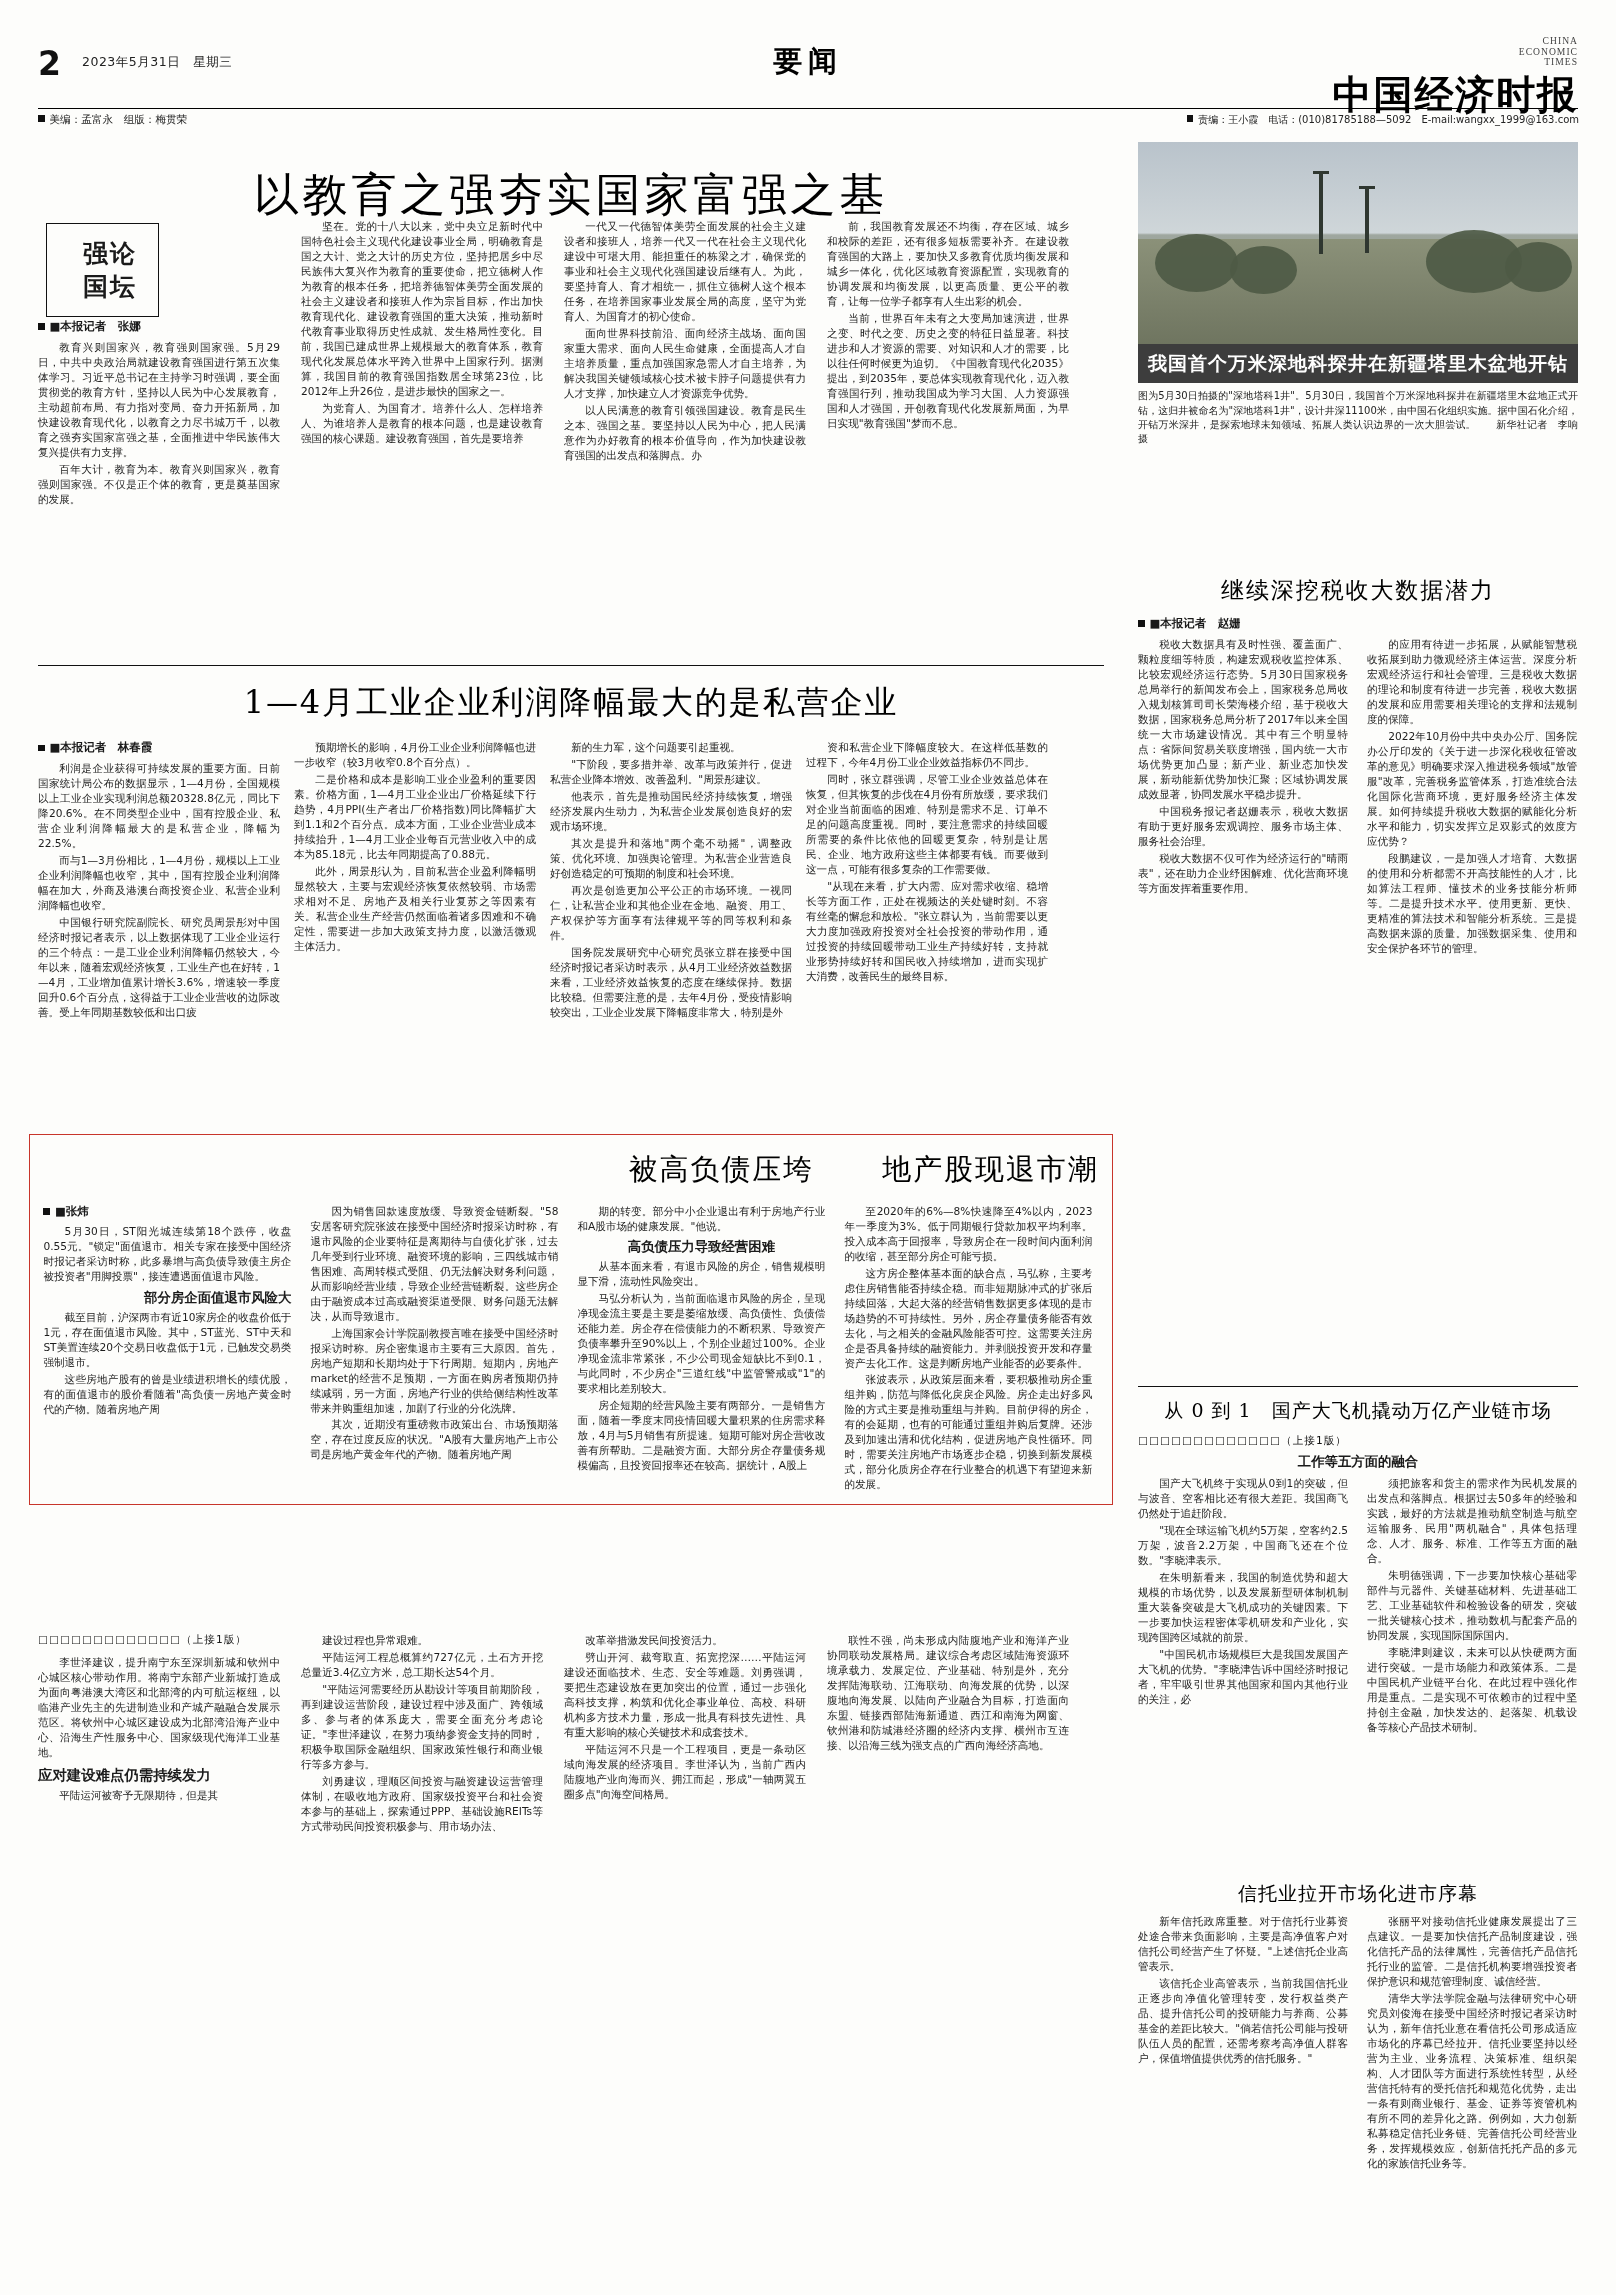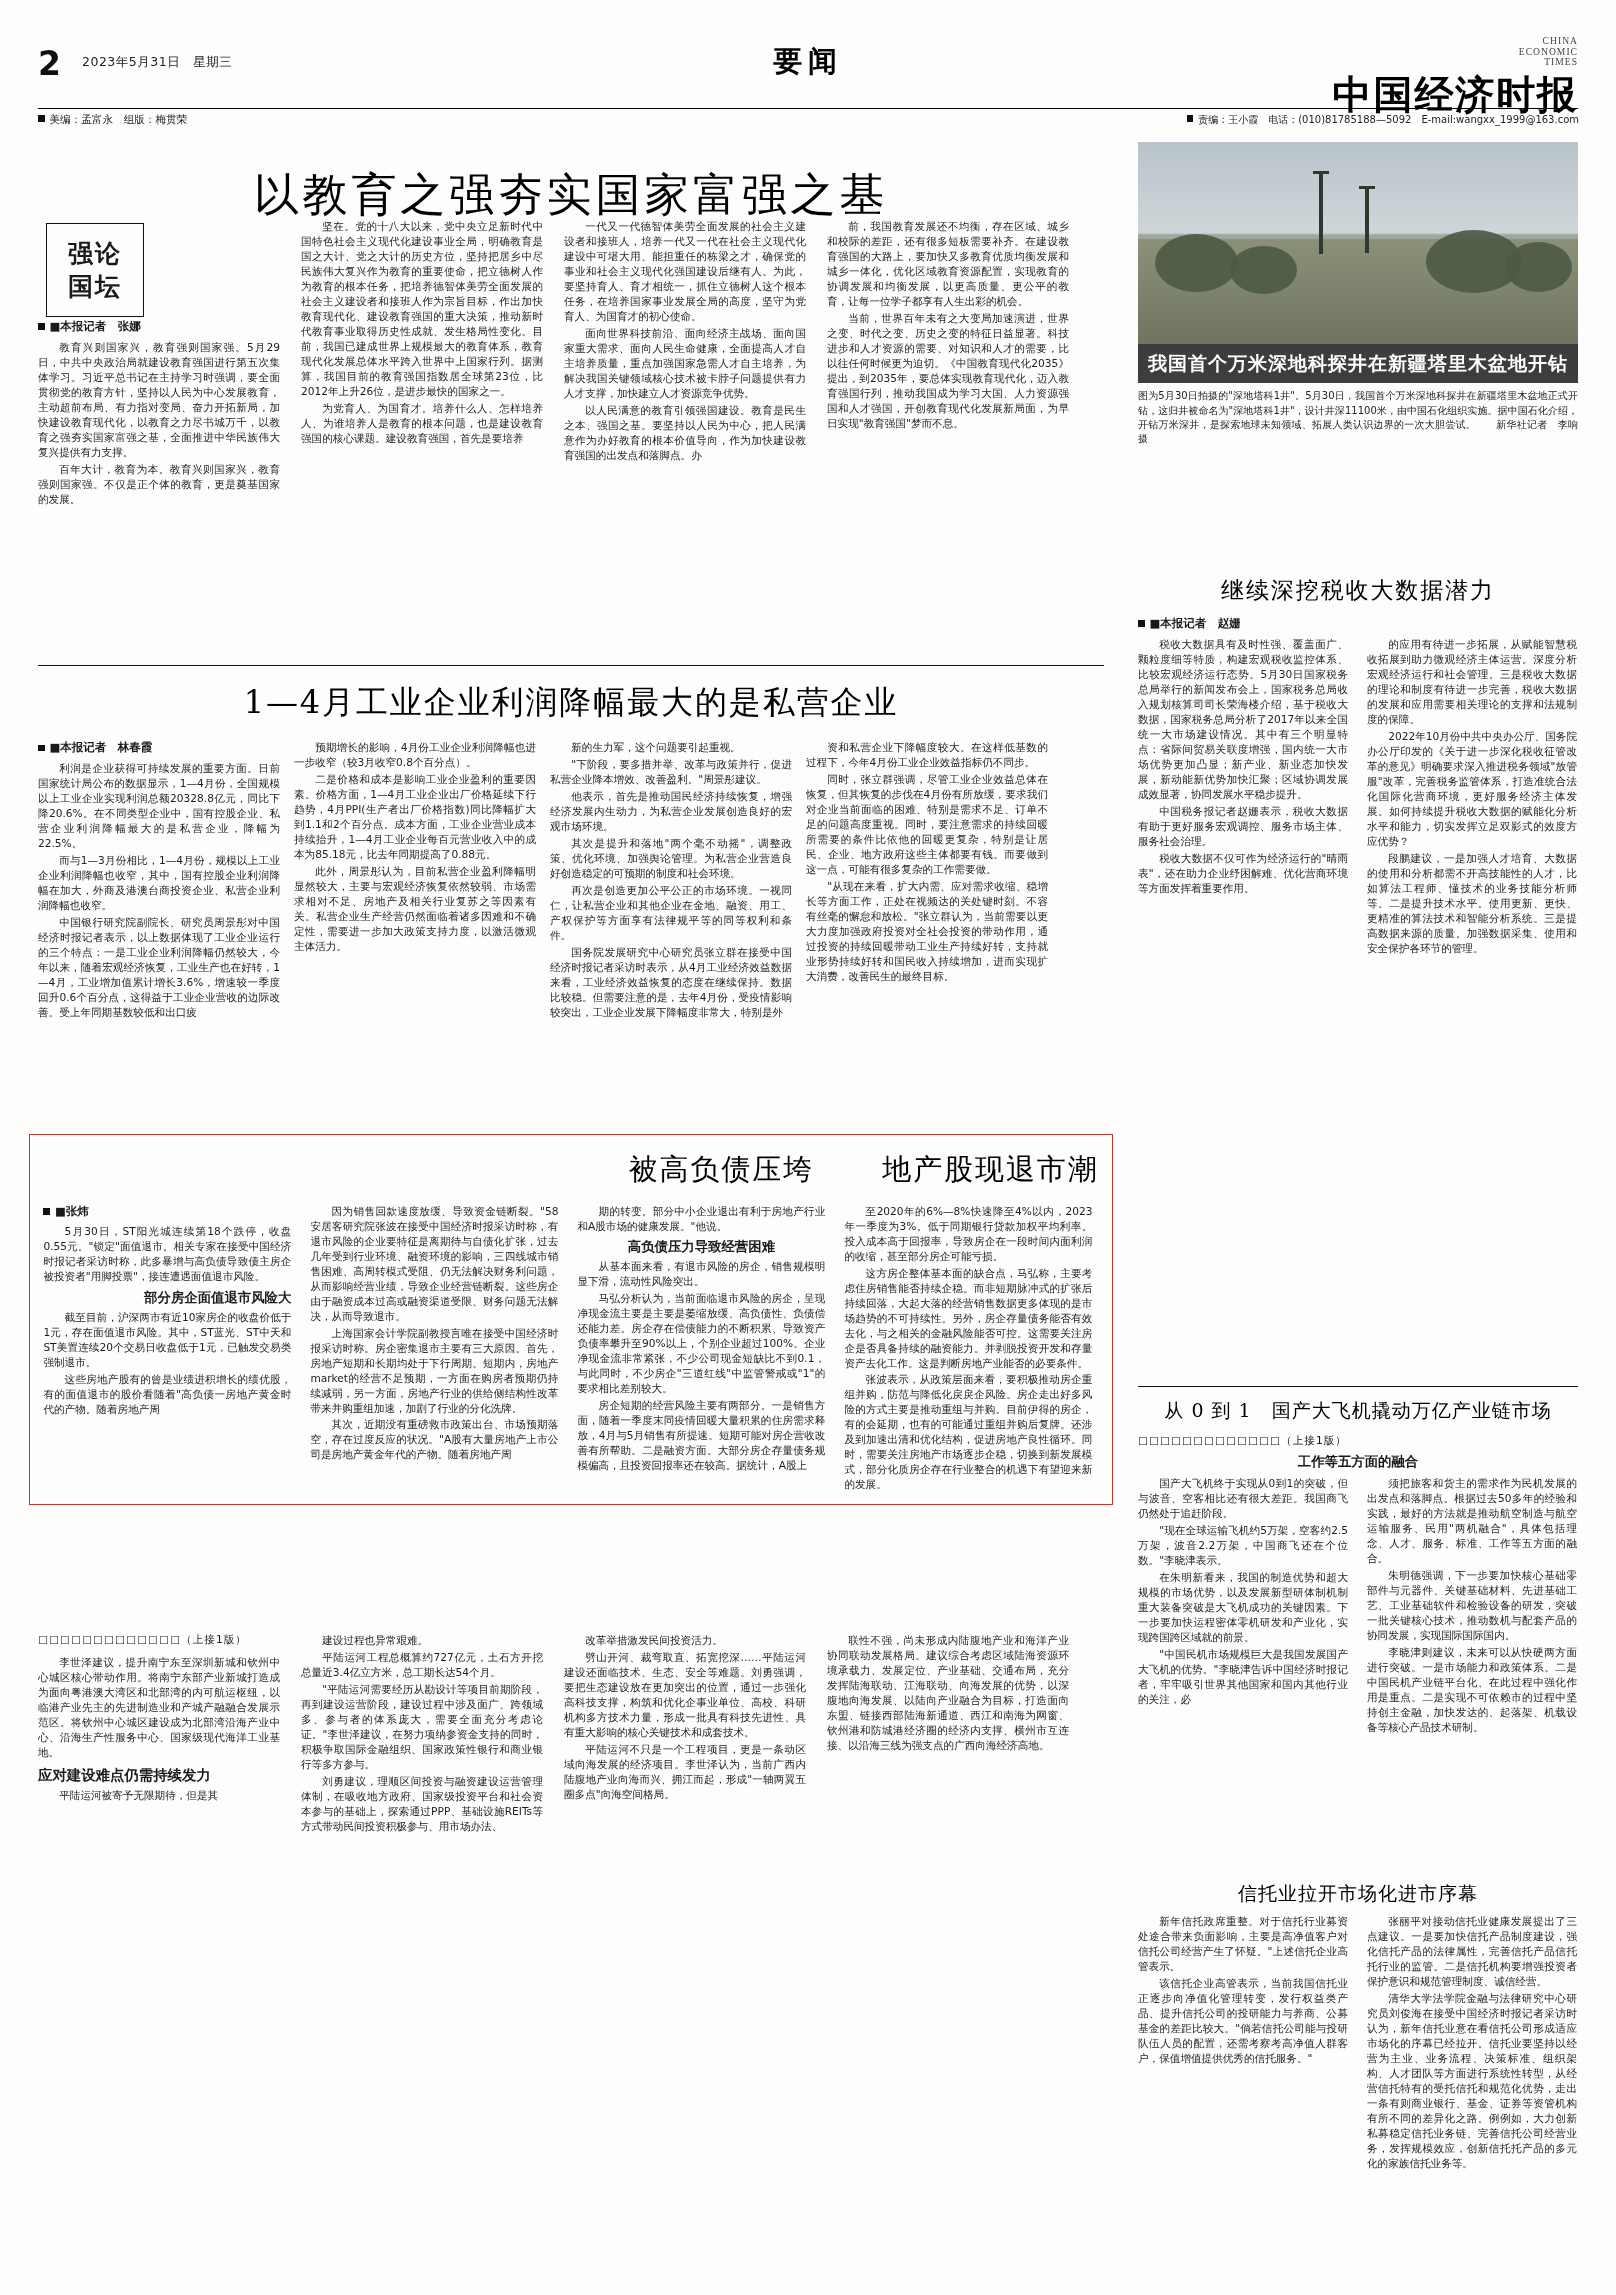--- a/index.html
+++ b/index.html
@@ -29,21 +29,21 @@
   .col-text p{margin:0 0 1.9px 0;text-indent:2em;}
   .author{font-size:11.5px;font-weight:bold;margin-bottom:5.8px;}
   .author .sq{vertical-align:0px;}
   .subhead{font-size:13.4px;font-weight:bold;text-align:center;margin:5.8px 0 4.8px;font-family:"DejaVu Serif",serif;}
 
   
   .art1{position:absolute;left:38px;top:144px;width:1066px;}
   .art1 h1{font-size:45px;letter-spacing:3.8px;text-align:center;margin:21px 0 25px;}
   .logo-box{position:absolute;left:7.7px;top:219px;width:96px;height:92px;border:1.9px solid #111;
             display:flex;flex-direction:column;align-items:center;justify-content:center;
-            font-family:"DejaVu Serif",serif;font-weight:bold;}
+            font-family:"DejaVu Serif",serif;font-weight:bold;padding-left:15px;}
   .logo-box .r1{font-size:25px;letter-spacing:1.9px;}
   .logo-box .r2{font-size:25px;letter-spacing:1.9px;}
   .a1cols{position:absolute;left:38px;top:219px;width:1066px;display:flex;gap:21px;}
   .a1c{width:242px;}
 
   
   .photo-wrap{position:absolute;left:1138px;top:142px;width:440px;}
   .photo{width:440px;height:202px;background:linear-gradient(#b9c3cb 0%,#cfd6d9 45%,#9fa79f 46%,#7e8a77 100%);position:relative;overflow:hidden;}
   .photo .ground{position:absolute;left:0;bottom:0;width:100%;height:52%;
        background:linear-gradient(#8b9179,#6f7560);}
@@ -306,20 +306,20 @@
       </div>
       <div class="bc">
         <div class="col-text">
           <p>改革举措激发民间投资活力。</p>
           <p>劈山开河、裁弯取直、拓宽挖深……平陆运河建设还面临技术、生态、安全等难题。刘勇强调，要把生态建设放在更加突出的位置，通过一步强化高科技支撑，构筑和优化企事业单位、高校、科研机构多方技术力量，形成一批具有科技先进性、具有重大影响的核心关键技术和成套技术。</p>
           <p>平陆运河不只是一个工程项目，更是一条动区域向海发展的经济项目。李世泽认为，当前广西内陆腹地产业向海而兴、拥江而起，形成"一轴两翼五圈多点"向海空间格局。</p>
         </div>
       </div>
       <div class="bc">
         <div class="col-text">
-          <p>联性不强，尚未形成内陆腹地产业和海洋产业协同联动发展格局。建议综合考虑区域陆海资源环境承载力、发展定位、产业基础、交通布局，充分发挥陆海联动、江海联动、向海发展的优势，以深腹地向海发展、以陆向产业融合为目标，打造面向东盟、链接西部陆海新通道、西江和南海为网窗、钦州港和防城港经济圈的经济内支撑、横州市互连接、以沿海三线为强支点的广西向海经济高地。</p>
+          <p>联性不强，尚未形成内陆腹地产业和海洋产业协同联动发展格局。建议综合考虑区域陆海资源环境承载力、发展定位、产业基础、特别是外，充分发挥陆海联动、江海联动、向海发展的优势，以深腹地向海发展、以陆向产业融合为目标，打造面向东盟、链接西部陆海新通道、西江和南海为网窗、钦州港和防城港经济圈的经济内支撑、横州市互连接、以沿海三线为强支点的广西向海经济高地。</p>
         </div>
       </div>
     </div>
   </div>
 
 </div>
 
 
 </body></html>

